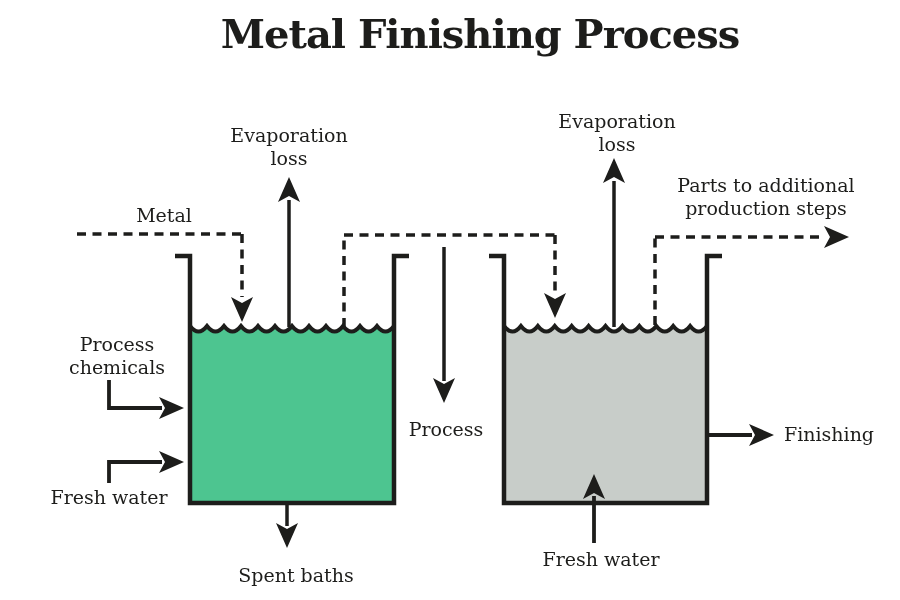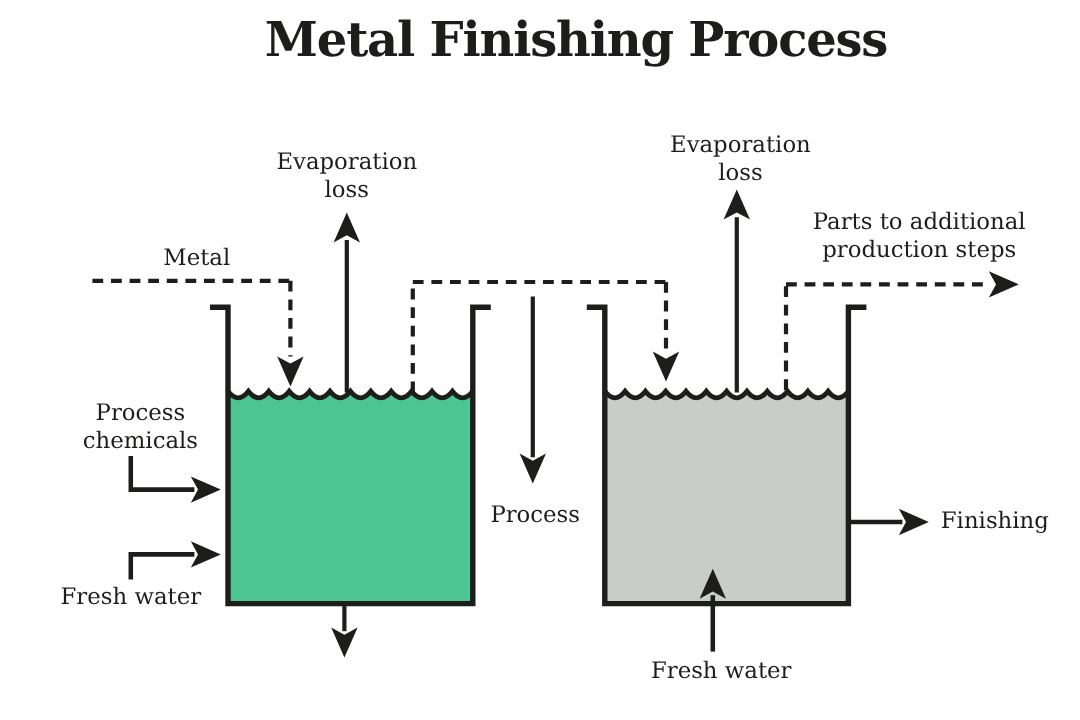--- a/index.html
+++ b/index.html
@@ -109,20 +109,21 @@
 
 
   <div class="lbl" style="left:733px;top:174px;margin-left:21px;">Parts to additional
 production steps</div>
 
   <div class="lbl left-align" style="left:57px;top:333px;">Process
 chemicals</div>
 
   <div class="lbl" style="left:97px;top:486px;">Fresh water</div>
 
+  <div class="lbl" style="left:284px;top:564px;">Spent baths</div>
 
   <div class="lbl" style="left:434px;top:418px;">Process</div>
 
   <div class="lbl left-align" style="left:772px;top:423px;">Finishing</div>
 
   <div class="lbl" style="left:589px;top:548px;">Fresh water</div>
 
 
 
 </div>

